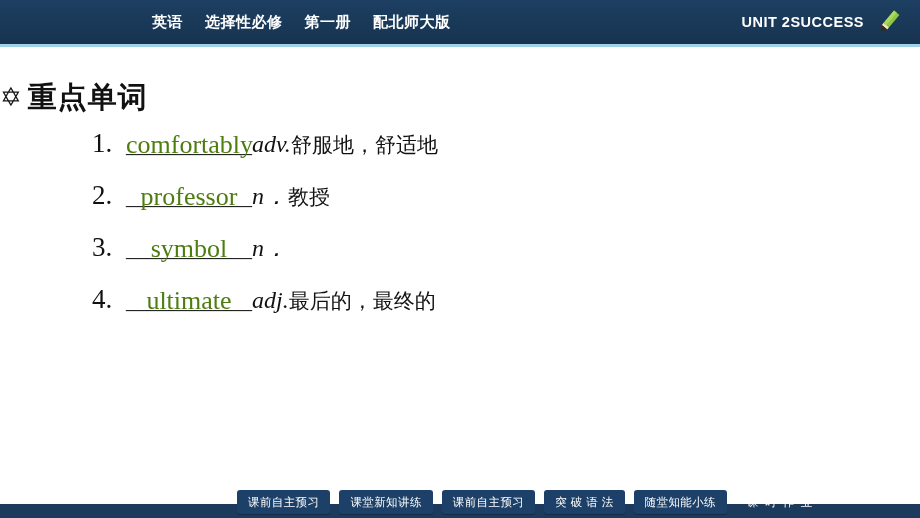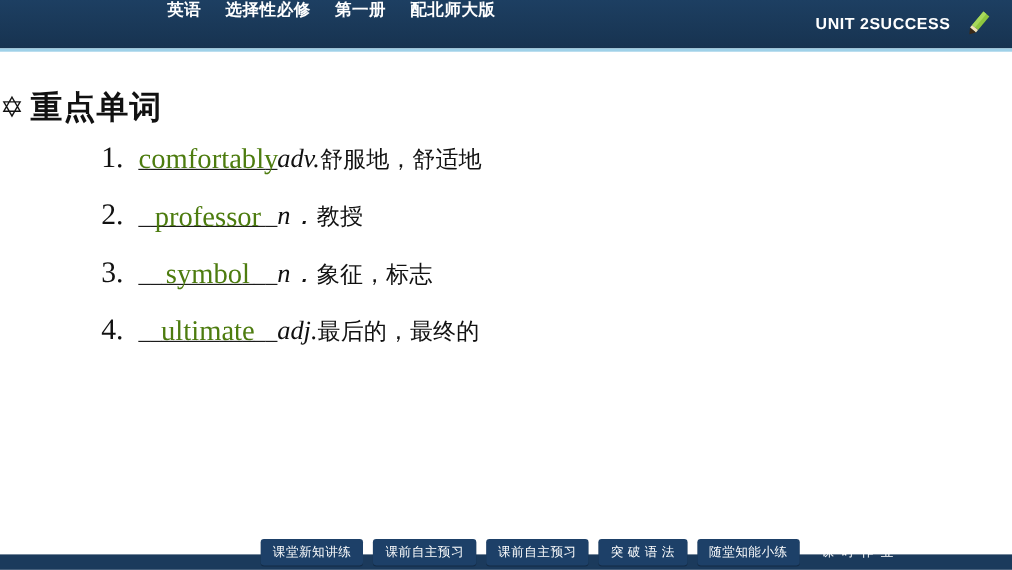--- a/index.html
+++ b/index.html
@@ -17,21 +17,21 @@
 
   
   .header {
     position: absolute;
     top: 0; left: 0;
     width: 920px;
     height: 44px;
     background: #1b3a5c;
     background: linear-gradient(to bottom, #1d3f62 0%, #173350 100%);
     display: flex;
-    align-items: flex-start;
+    align-items: center;
     box-sizing: border-box;
   }
   .header-left {
     display: flex;
     align-items: center;
     margin-left: 152px;
     color: #ffffff;
     font-family: "Liberation Sans", sans-serif;
     font-weight: bold;
     font-size: 15px;
@@ -253,38 +253,37 @@
     <span class="meaning">教授</span>
   </div>
 
   <div class="word-row">
     <span class="num">3.</span>
     <span class="blank-wrap">
       <span class="underline">____________</span>
       <span class="answer">symbol</span>
     </span>
     <span class="pos">n．</span>
-    <span class="meaning">象征，标志</span>
   </div>
 
   <div class="word-row">
     <span class="num">4.</span>
     <span class="blank-wrap">
       <span class="underline">____________</span>
       <span class="answer">ultimate</span>
     </span>
     <span class="pos">adj.</span>
     <span class="meaning">最后的，最终的</span>
   </div>
 
 </div>
 
 <div class="footer">
   <div class="footer-bar"></div>
   <div class="footer-tabs">
+    <div class="tab">课前自主预习</div>
     <div class="tab">课堂新知讲练</div>
-    <div class="tab">课前自主预习</div>
     <div class="tab">课前自主预习</div>
     <div class="tab">突 破 语 法</div>
     <div class="tab">随堂知能小练</div>
     <div class="tab last">课 时 作 业</div>
   </div>
 </div>
 
 </body></html>

